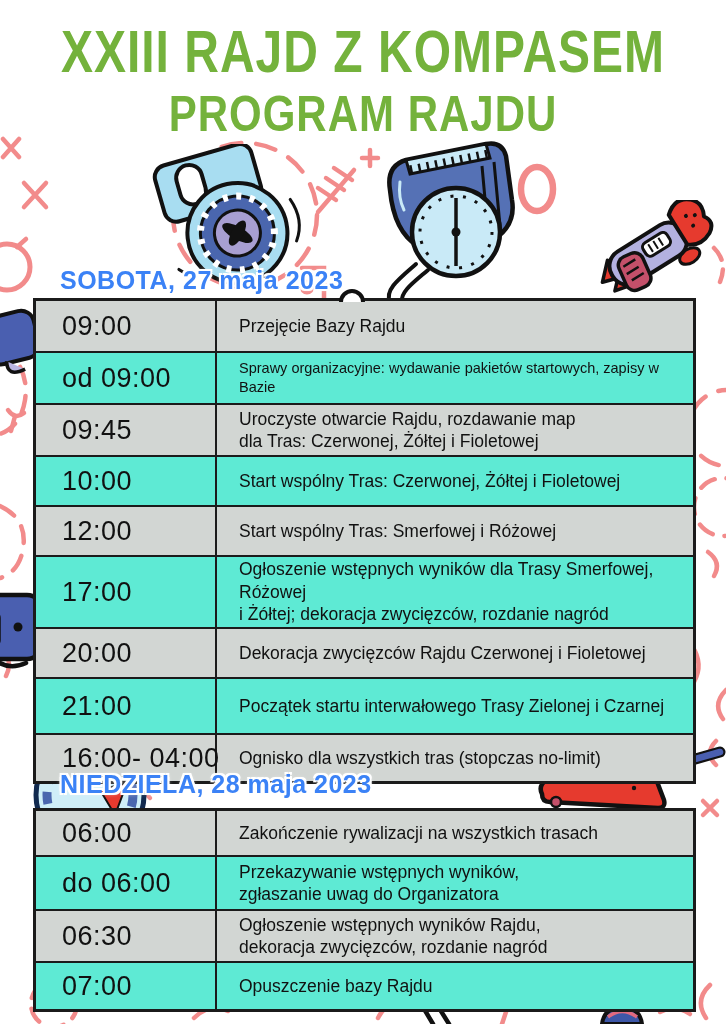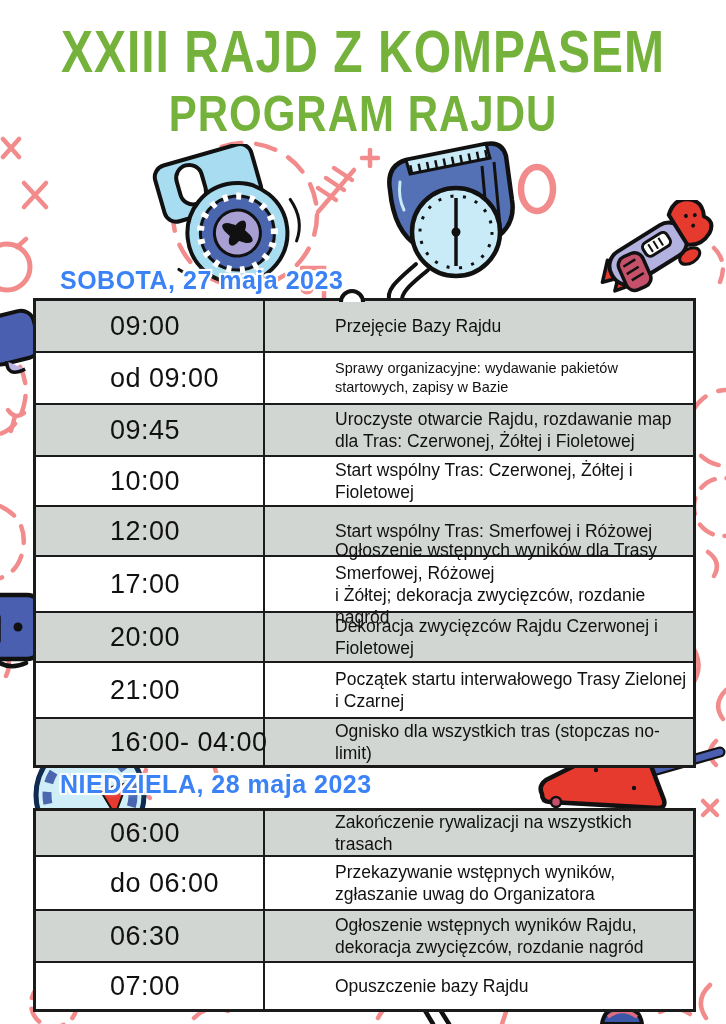--- a/index.html
+++ b/index.html
@@ -30,22 +30,22 @@
   .heading-sunday{top:770px;}
   .sched{
     position:absolute;left:33px;width:663px;z-index:2;box-sizing:border-box;
     border:3px solid #1b1b1b;background:#d2d6d3;
   }
   .t1{top:298px;}
   .t2{top:808px;}
   .row{display:flex;box-sizing:border-box;}
   .row + .row{border-top:2px solid #1b1b1b;}
   .row.light{background:#d2d6d3;}
-  .row.dark{background:#ffffff;}
-  .cell{display:flex;align-items:center;box-sizing:border-box;margin-left:48px;}
+  .row.dark{background:#5eead4;}
+  .cell{display:flex;align-items:center;box-sizing:border-box;}
   .time{
     width:181px;flex:0 0 181px;border-right:2px solid #1b1b1b;
     padding-left:26px;font-size:27px;letter-spacing:.5px;white-space:nowrap;
   }
   .desc{
     flex:1;padding-left:22px;font-size:17.5px;
     line-height:1.28;white-space:pre-line;
   }
   .desc.small{font-size:14.5px;}
   .topdeco{position:absolute;z-index:3;}
@@ -200,21 +200,21 @@
 dla Tras: Czerwonej, Żółtej i Fioletowej</div>
     </div>
     <div class="row dark" style="height:50px">
       <div class="cell time">10:00</div>
       <div class="cell desc">Start wspólny Tras: Czerwonej, Żółtej i Fioletowej</div>
     </div>
     <div class="row light" style="height:50px">
       <div class="cell time">12:00</div>
       <div class="cell desc">Start wspólny Tras: Smerfowej i Różowej</div>
     </div>
-    <div class="row dark" style="height:56px">
+    <div class="row dark" style="height:72px">
       <div class="cell time">17:00</div>
       <div class="cell desc">Ogłoszenie wstępnych wyników dla Trasy Smerfowej, Różowej
 i Żółtej; dekoracja zwycięzców, rozdanie nagród</div>
     </div>
     <div class="row light" style="height:50px">
       <div class="cell time">20:00</div>
       <div class="cell desc">Dekoracja zwycięzców Rajdu Czerwonej i Fioletowej</div>
     </div>
     <div class="row dark" style="height:56px">
       <div class="cell time">21:00</div>

